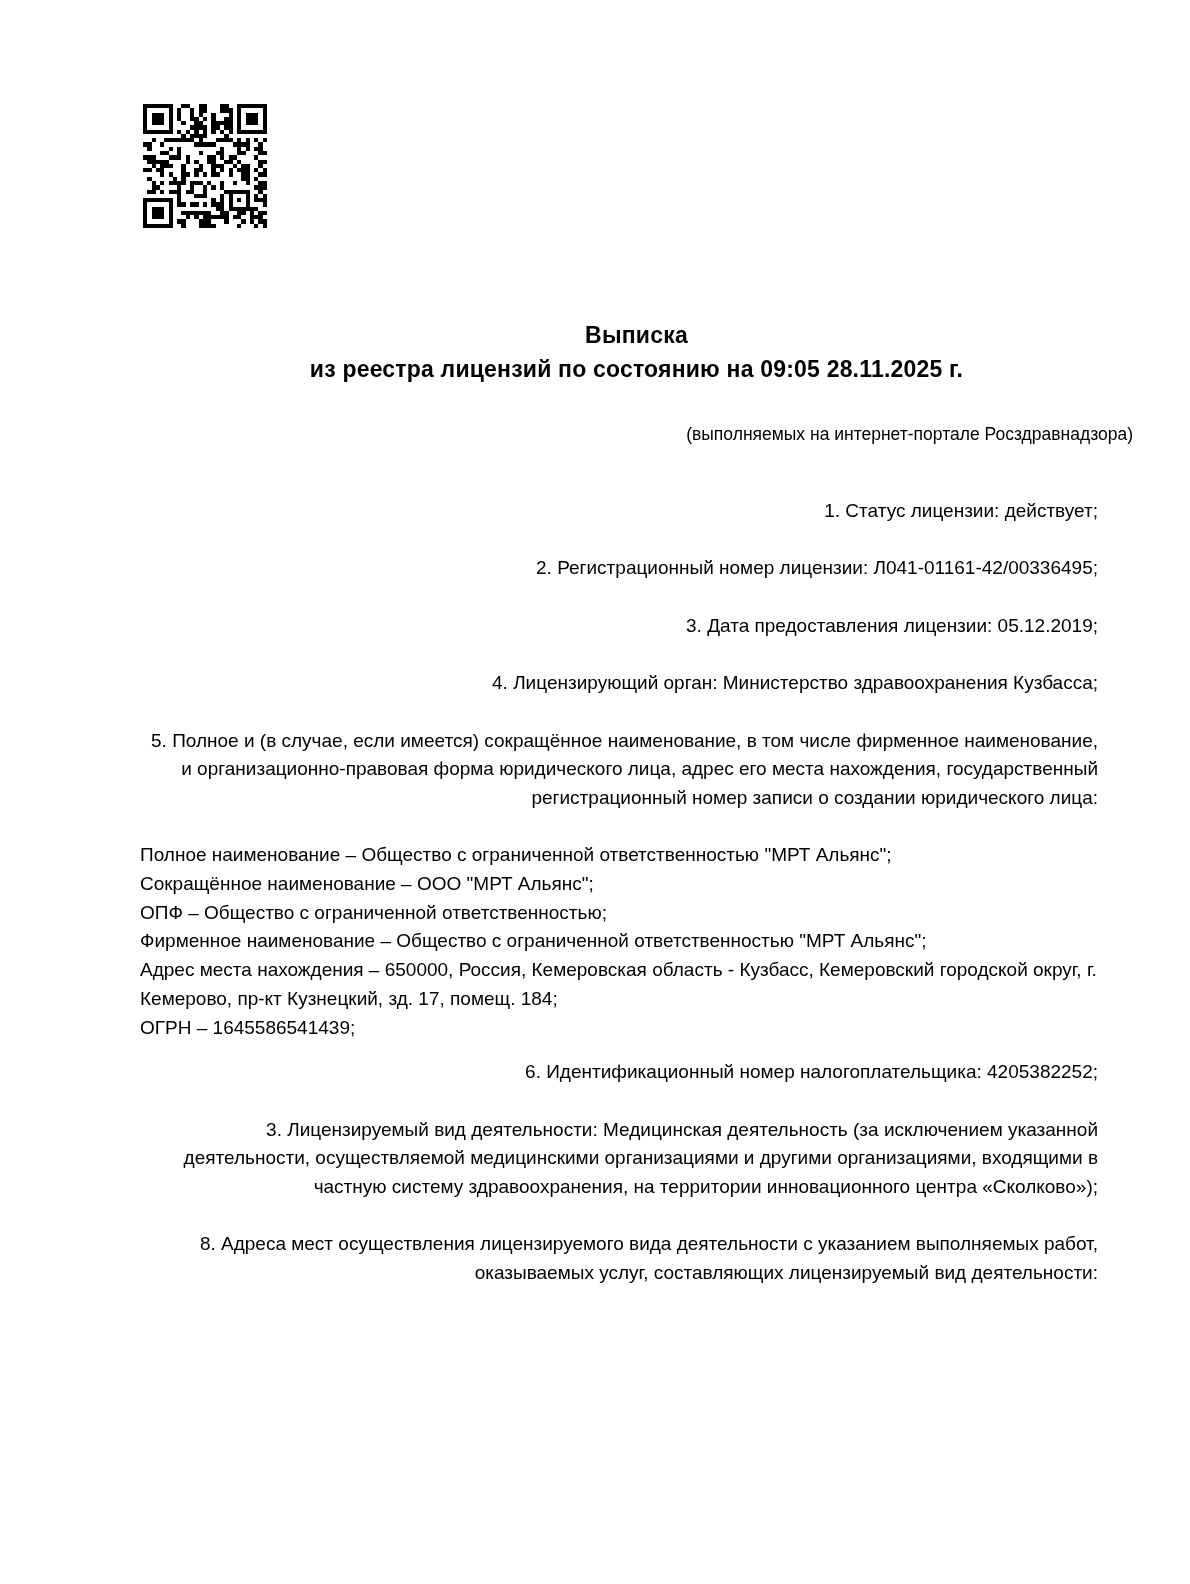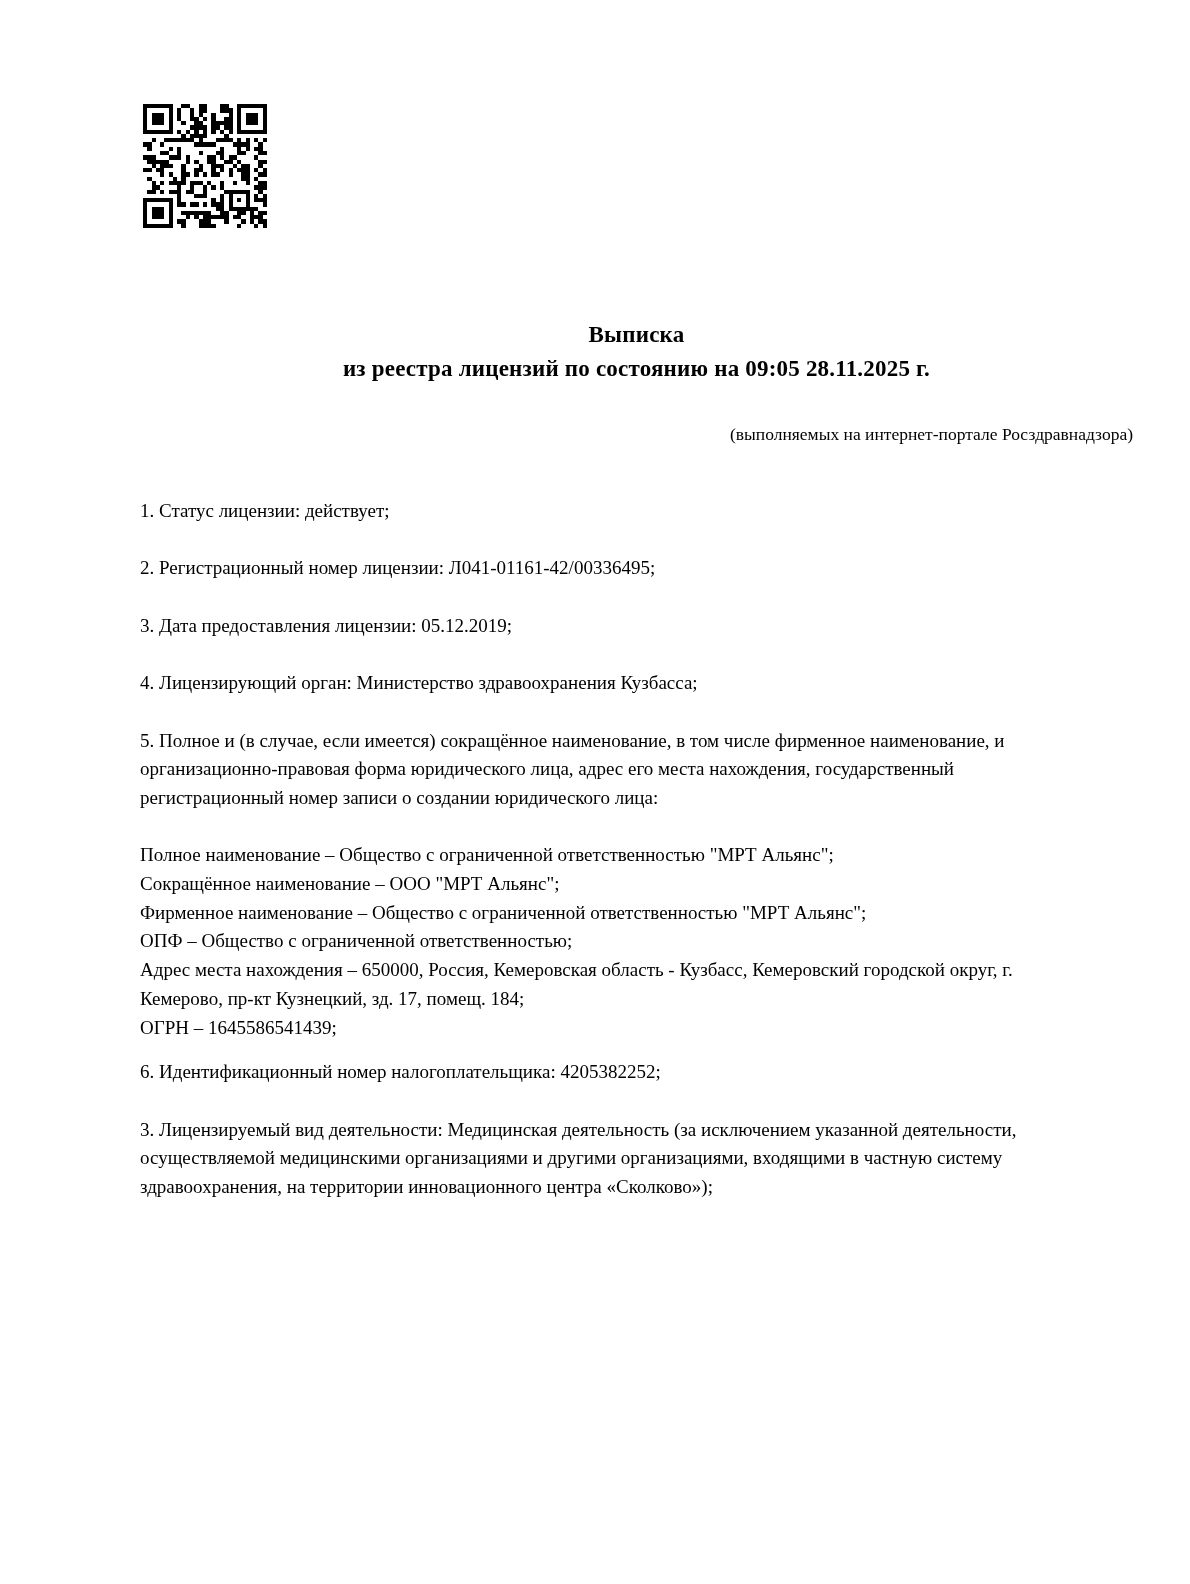--- a/index.html
+++ b/index.html
@@ -2,21 +2,21 @@
 <html lang="ru"><head>
 <meta charset="utf-8">
 <style>
   html, body { margin: 0; padding: 0; background: #ffffff; }
   .page {
     position: relative;
     width: 1190px;
     height: 1584px;
     background: #ffffff;
     color: #000000;
-    font-family: Liberation Serif, serif;
+    font-family: Liberation Sans, sans-serif;
     overflow: hidden;
   }
   .qr {
     position: absolute;
     left: 143px;
     top: 104px;
     width: 124px;
     height: 124px;
     shape-rendering: crispEdges;
   }
@@ -44,21 +44,21 @@
   .body-text {
     position: absolute;
     left: 140px;
     top: 497px;
     width: 958px;
     font-size: 19px;
     line-height: 28.7px;
     text-align: left;
     hyphens: none;
   }
-  .body-text p { margin: 0 0 28.7px 0; }
+  .body-text p { margin: 0 0 28.7px 0; text-align: right; }
   .org-block { margin: 0 0 16px 0; }
   .org-block div { margin: 0; }
 </style>
 </head>
 <body>
 
 <div class="page">
 
   <svg class="qr" id="qr-svg" xmlns="http://www.w3.org/2000/svg" viewBox="0 0 29 29">
       <rect x="0" y="0" width="1" height="1"></rect>
@@ -472,22 +472,23 @@
 
   <div class="body-text">
     <p>1. Статус лицензии: действует;</p>
     <p>2. Регистрационный номер лицензии: Л041-01161-42/00336495;</p>
     <p>3. Дата предоставления лицензии: 05.12.2019;</p>
     <p>4. Лицензирующий орган: Министерство здравоохранения Кузбасса;</p>
     <p>5. Полное и (в случае, если имеется) сокращённое наименование, в том числе фирменное наименование, и организационно-правовая форма юридического лица, адрес его места нахождения, государственный регистрационный номер записи о создании юридического лица:</p>
     <div class="org-block">
       <div>Полное наименование – Общество с ограниченной ответственностью "МРТ Альянс";</div>
       <div>Сокращённое наименование – ООО "МРТ Альянс";</div>
+      <div>ОПФ – Общество с ограниченной ответственностью;</div>
       <div>Фирменное наименование – Общество с ограниченной ответственностью "МРТ Альянс";</div>
-      <div>ОПФ – Общество с ограниченной ответственностью;</div>
       <div>Адрес места нахождения – 650000, Россия, Кемеровская область - Кузбасс, Кемеровский городской округ, г. Кемерово, пр-кт Кузнецкий, зд. 17, помещ. 184;</div>
       <div>ОГРН – 1645586541439;</div>
     </div>
     <p>6. Идентификационный номер налогоплательщика: 4205382252;</p>
     <p>3. Лицензируемый вид деятельности: Медицинская деятельность (за исключением указанной деятельности, осуществляемой медицинскими организациями и другими организациями, входящими в частную систему здравоохранения, на территории инновационного центра «Сколково»);</p>
+    <p>8. Адреса мест осуществления лицензируемого вида деятельности с указанием выполняемых работ, оказываемых услуг, составляющих лицензируемый вид деятельности:</p>
   </div>
 
 </div>
 
 </body></html>

